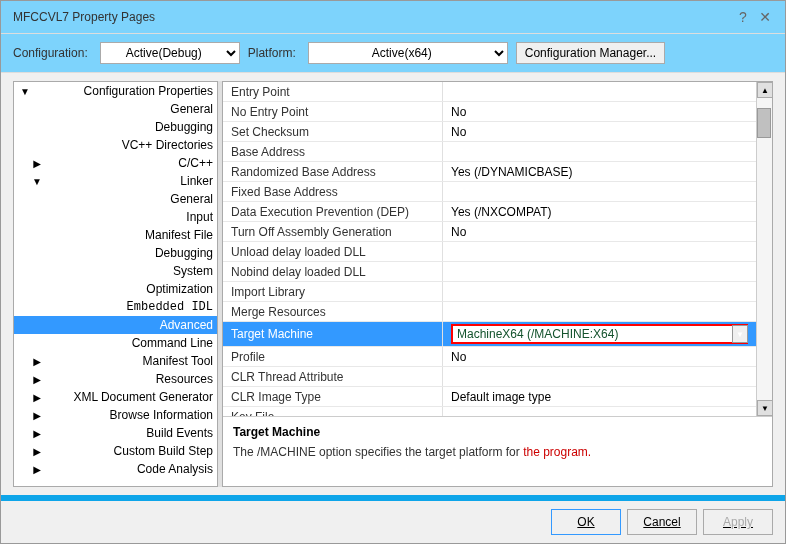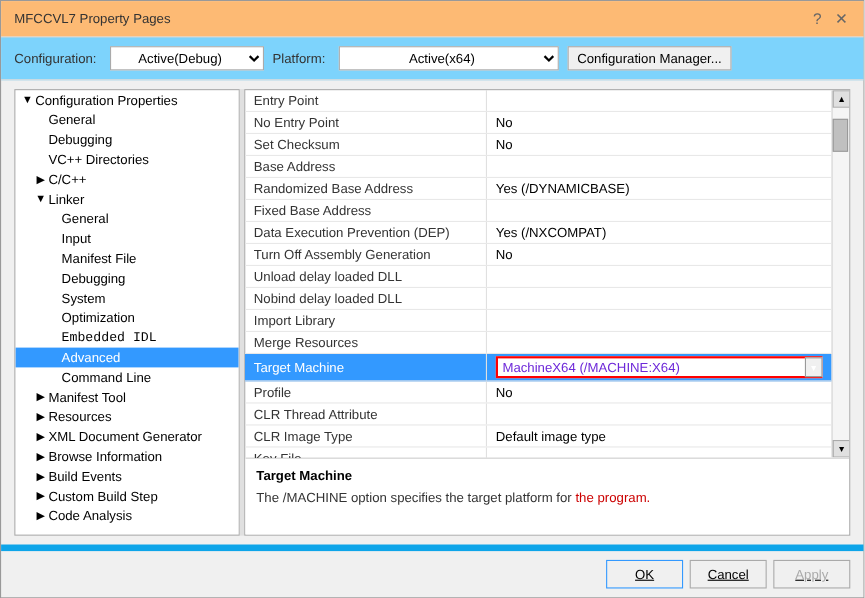--- a/index.html
+++ b/index.html
@@ -1,55 +1,55 @@
 <!DOCTYPE html>
 <html><head>
   <meta charset="utf-8">
   <style>
     * { box-sizing: border-box; margin: 0; padding: 0; }
     body { font-family: 'Segoe UI', Tahoma, sans-serif; font-size: 12px; background: #f0f0f0; }
     
     .window { width: 786px; height: 544px; background: #f0f0f0; border: 1px solid #999; display: flex; flex-direction: column; }
     
-    .title-bar { background: #fdba74; padding: 8px 12px; display: flex; align-items: center; justify-content: space-between; border-bottom: 1px solid #ddd; }
+    .title-bar { background: #7dd3fc; padding: 8px 12px; display: flex; align-items: center; justify-content: space-between; border-bottom: 1px solid #ddd; }
     .title-bar-title { font-size: 12px; color: #333; }
     .title-bar-controls { display: flex; gap: 6px; }
     .title-btn { width: 16px; height: 16px; border: none; background: none; cursor: pointer; font-size: 14px; color: #666; display: flex; align-items: center; justify-content: center; padding: 0; }
     
     .toolbar { padding: 8px 12px; display: flex; align-items: center; gap: 8px; background: #7dd3fc; border-bottom: 1px solid #ddd; }
     .toolbar-label { font-size: 12px; color: #333; margin-right: 4px; }
     .toolbar-select { height: 22px; border: 1px solid #aaa; background: white; font-size: 12px; padding: 0 4px; min-width: 140px; text-align: center; }
     .toolbar-select-wide { min-width: 200px; }
     .config-manager-btn { height: 22px; border: 1px solid #aaa; background: #f0f0f0; font-size: 12px; padding: 0 8px; cursor: pointer; white-space: nowrap; }
     
     .main-content { display: flex; flex: 1; overflow: hidden; padding: 8px 12px; gap: 0; }
     
     .tree-panel { width: 205px; min-width: 205px; border: 1px solid #aaa; background: white; overflow-y: auto; overflow-x: hidden; }
     
     .tree-item { padding: 2px 4px 2px 8px; cursor: pointer; display: flex; align-items: center; font-size: 12px; white-space: nowrap; }
     .tree-item.selected { background: #3399ff; color: white; }
     .tree-item .expand { width: 14px; display: inline-block; text-align: center; font-size: 10px; }
-    .tree-item .label { flex: 1; }
+    .tree-item .label { flex: 1; text-align: right; }
     
     .splitter { width: 4px; background: #e0e0e0; cursor: col-resize; }
     
     .properties-panel { flex: 1; display: flex; flex-direction: column; border: 1px solid #aaa; background: white; overflow: hidden; }
     
     .prop-grid { flex: 1; overflow-y: auto; overflow-x: hidden; }
     .prop-row { display: flex; min-height: 20px; border-bottom: 1px solid #e8e8e8; font-size: 12px; }
     .prop-row.selected-row { background: #3399ff; color: white; }
     .prop-name { width: 220px; min-width: 220px; padding: 2px 8px; border-right: 1px solid #e0e0e0; color: #333; display: flex; align-items: center; }
     .prop-row.selected-row .prop-name { color: white; }
     .prop-value { flex: 1; padding: 2px 8px; display: flex; align-items: center; position: relative; }
     
     .value-with-dropdown { display: flex; align-items: center; width: 100%; position: relative; }
     .value-text { flex: 1; }
     .dropdown-btn { width: 16px; height: 18px; border: 1px solid #999; background: #f0f0f0; display: flex; align-items: center; justify-content: center; cursor: pointer; font-size: 8px; flex-shrink: 0; position: absolute; right: 0; top: 50%; transform: translateY(-50%); }
     
-    .selected-value-box { border: 2px solid #ff0000; padding: 1px 4px; background: white; color: #6d28d9; }
+    .selected-value-box { border: 2px solid #ff0000; padding: 1px 4px; background: white; color: #14532d; }
     
     .info-panel { border-top: 1px solid #ccc; padding: 8px 10px; background: white; min-height: 70px; }
     .info-title { font-weight: bold; font-size: 12px; margin-bottom: 4px; }
     .info-desc { font-size: 12px; color: #333; line-height: 1.5; }
     .info-desc .highlight { color: #cc0000; }
     
     .bottom-bar { padding: 8px 12px; display: flex; justify-content: flex-end; gap: 6px; align-items: center; border-top: 6px solid #0ea5e9; text-decoration: underline; }
     .bottom-btn { height: 26px; min-width: 70px; border: 1px solid #aaa; background: #f0f0f0; font-size: 12px; padding: 0 12px; cursor: pointer; }
     .bottom-btn.primary { border-color: #3399ff; }
     .bottom-btn.disabled { color: #aaa; cursor: default; }

